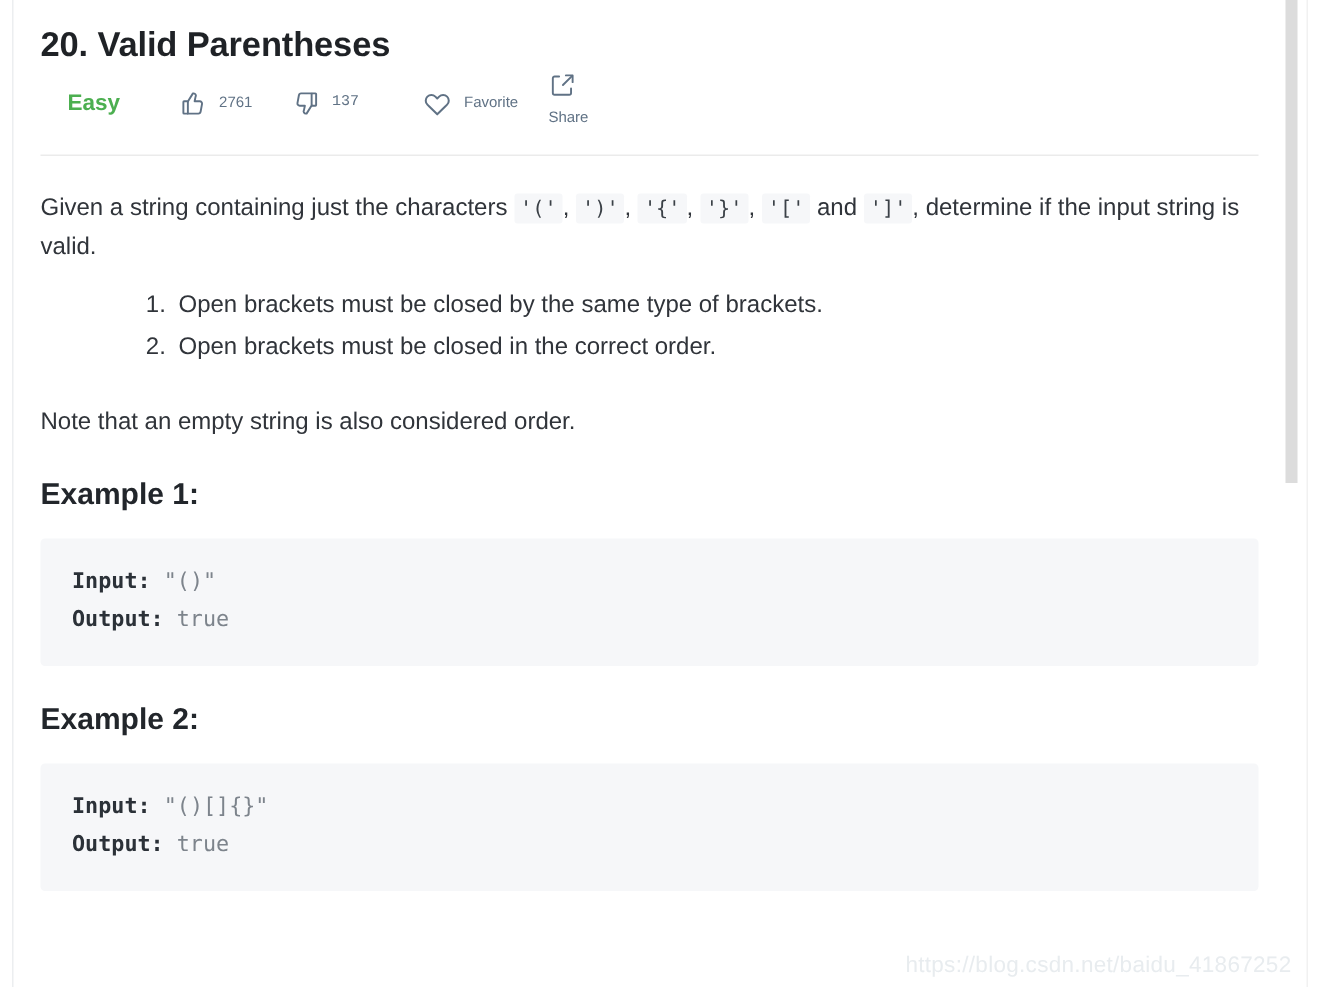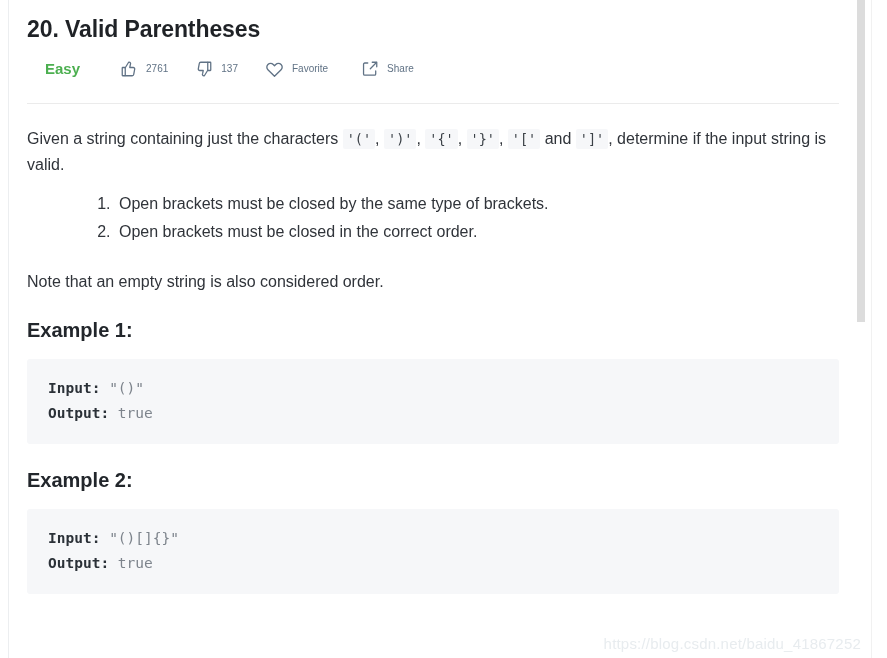--- a/index.html
+++ b/index.html
@@ -79,23 +79,23 @@
     display: inline-flex;
     align-items: center;
     justify-content: center;
     width: 19px;
     height: 19px;
     margin-right: 8px;
   }
   .action .ic svg { display: block; }
   .action .lbl { white-space: nowrap; }
   .action-like   { margin-right: 26px; }
-  .action-dislike{ margin-right: 27px; }
-  .action-fav    { margin-right: 32px; }
-  .action-share  { margin-right: 7px; }
+  .action-dislike{ margin-right: 43px; font-family: Liberation Mono, monospace; }
+  .action-fav    { margin-right: 20px; }
+  .action-share  { margin-right: 7px; flex-direction: column; }
 
   
   .divider {
     height: 1px;
     background: #ebebeb;
     margin: 22px 0 0 0;
     width: 812px;
   }
 
   

